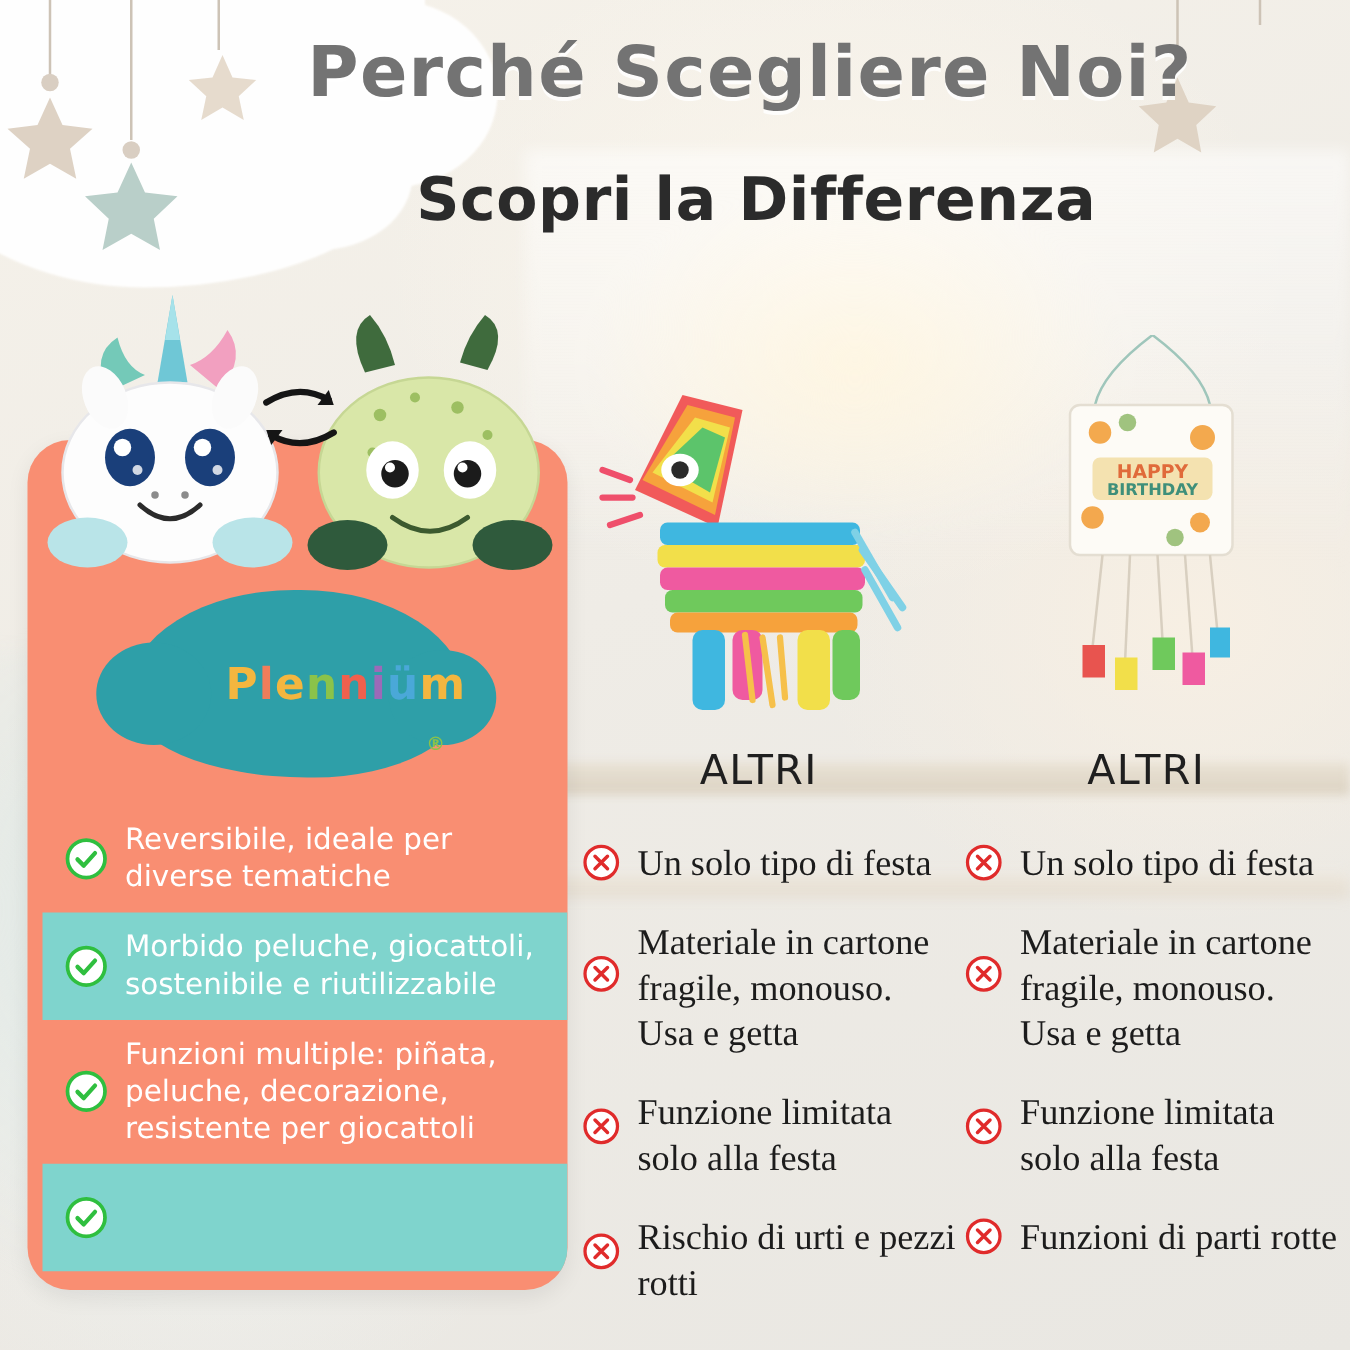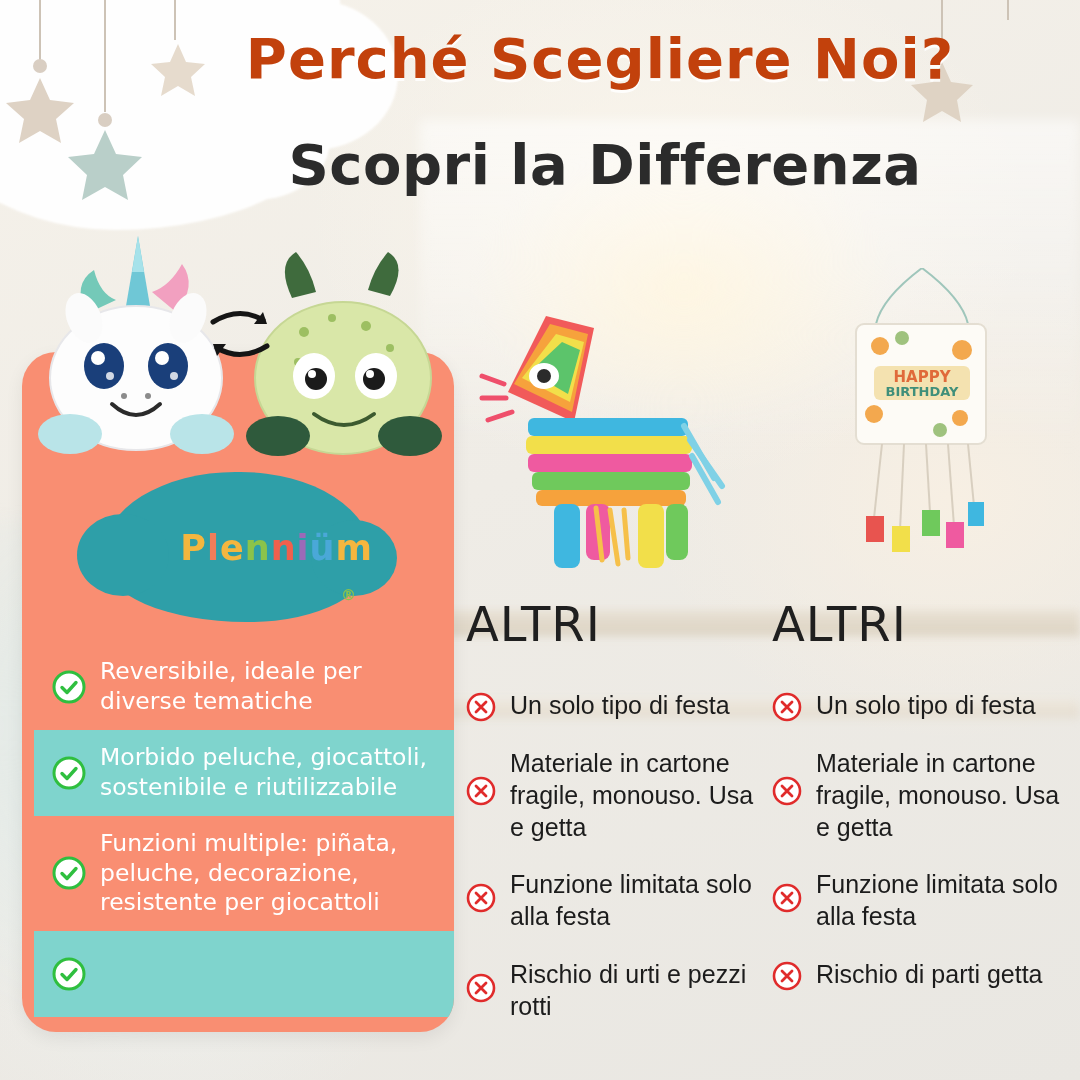--- a/index.html
+++ b/index.html
@@ -62,31 +62,31 @@
   }
   .garland { position: absolute; }
 
   
   .title-main {
     position: absolute; left: 0; right: 0; top: 26px;
     text-align: center;
     font-family: "DejaVu Sans", sans-serif;
     font-weight: 700;
     font-size: 56px;
-    color: #c2410c;
+    color: #737373;
     letter-spacing: 1px;
     text-shadow: 0 3px 0 rgba(255,255,255,0.85);
   }
   .title-main .inner { padding-left: 120px; }
   .title-sub {
     position: absolute; left: 0; right: 0; top: 132px;
     text-align: center;
     font-family: "DejaVu Sans", sans-serif;
     font-weight: 700;
-    font-size: 56px;
+    font-size: 48px;
     color: #2b2b2b;
     letter-spacing: .5px;
   }
   .title-sub .inner { padding-left: 130px; }
 
   
   .brand-card {
     position: absolute; left: 22px; top: 352px;
     width: 432px; height: 680px;
     background: #f98e72;
@@ -159,36 +159,36 @@
     position: absolute;
   }
   .swap-arrows {
     position: absolute; left: 205px; top: 300px; width: 70px; height: 70px;
   }
 
   
   .col { position: absolute; top: 596px; }
   .col-title {
     font-family: "DejaVu Sans", sans-serif;
-    font-size: 48px;
+    font-size: 33px;
     color: #1f1f1f;
     letter-spacing: 1px;
-    text-align: left;
+    text-align: center;
   }
   .cons-list { margin-top: 38px; }
   .con-row {
     display: flex; align-items: flex-start;
     margin-bottom: 26px;
   }
   .con-x {
     flex: 0 0 auto; width: 30px; height: 30px; margin-right: 14px; margin-top: 2px;
   }
   .con-text {
-    font-family: Liberation Sans, sans-serif;
-    font-size: 25px;
+    font-family: Liberation Serif, serif;
+    font-size: 29px;
     line-height: 1.27;
     color: #1c1c1c;
   }
   .col-a { left: 466px; width: 300px; }
   .col-b { left: 772px; width: 300px; }
   .col-a .col-title { padding-right: 18px; }
   .col-b .col-title { padding-right: 10px; }
 
   
   .pinata-rainbow { position: absolute; left: 470px; top: 272px; width: 290px; height: 310px; }
@@ -504,18 +504,18 @@
         </span>
         <span class="con-text">Funzione limitata solo alla festa</span>
       </div>
       <div class="con-row">
         <span class="con-x">
           <svg width="30" height="30" viewBox="0 0 30 30">
               <circle cx="15" cy="15" r="13" fill="#ffffff" stroke="#e02b2b" stroke-width="2.6"></circle>
               <path d="M10 10l10 10M20 10l-10 10" stroke="#e02b2b" stroke-width="2.8" stroke-linecap="round"></path>
             </svg>
         </span>
-        <span class="con-text">Rischio di parti getta</span>
+        <span class="con-text">Funzioni di parti rotte</span>
       </div>
     </div>
   </div>
 
 </div>
 
 </body></html>

